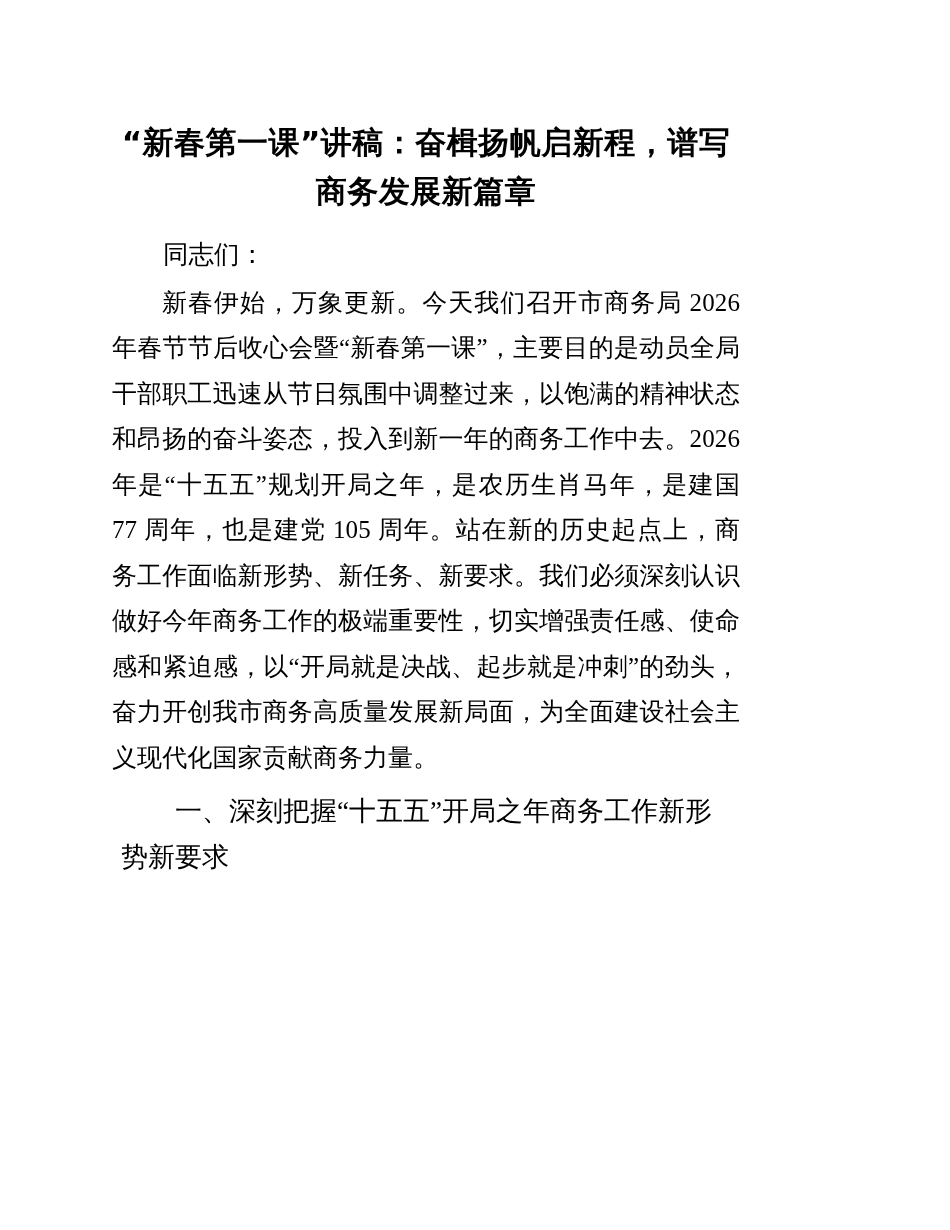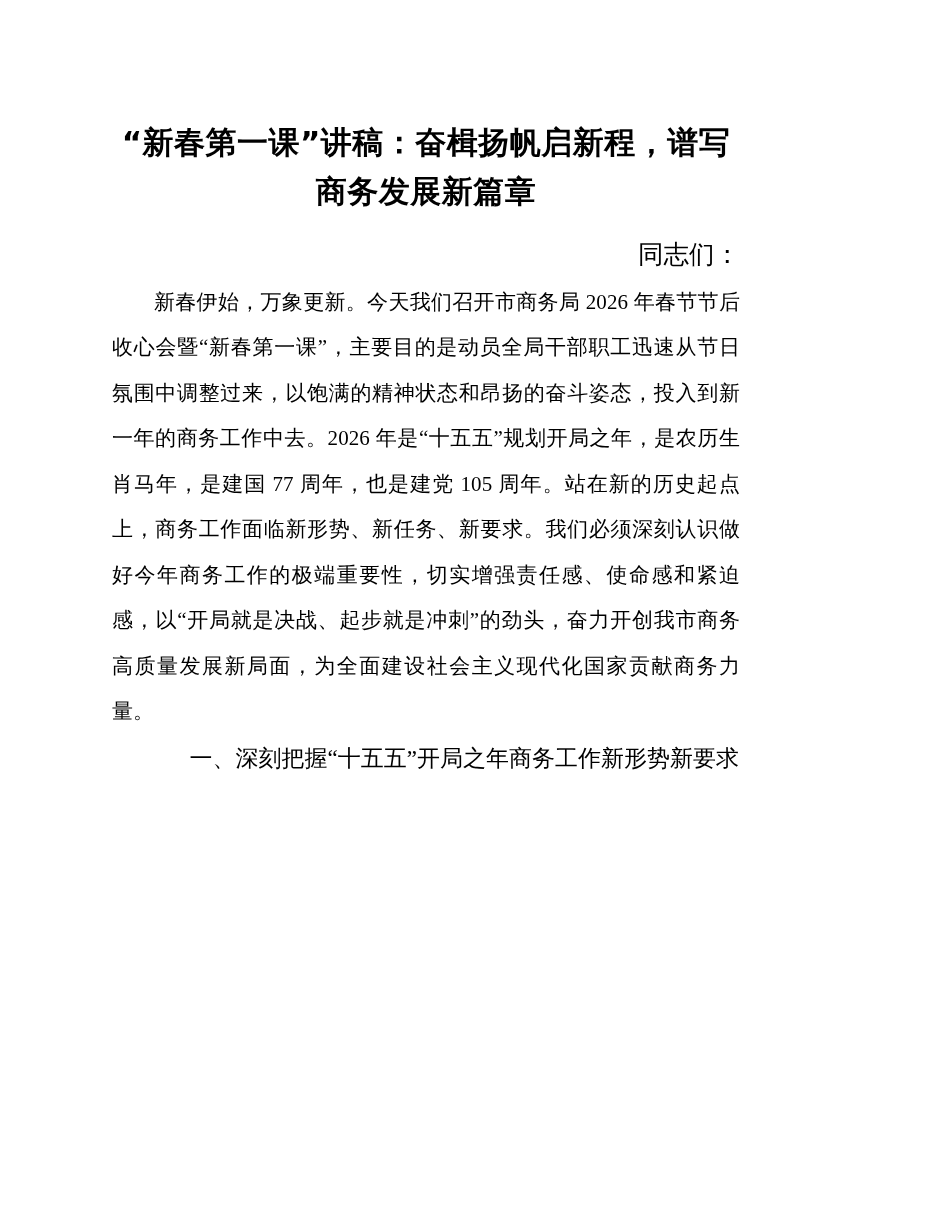--- a/index.html
+++ b/index.html
@@ -25,41 +25,39 @@
     font-family: "DejaVu Sans", "Liberation Sans", sans-serif;
     font-weight: bold;
     font-size: 31px;
     line-height: 49px;
     text-align: center;
     letter-spacing: 0.5px;
     margin: 0 0 16px 0;
     padding: 0 4px;
   }
   .para {
-    font-size: 21px;
+    font-size: 25px;
     line-height: 45.5px;
     text-align: justify;
     text-justify: inter-ideograph;
     text-indent: 2em;
     margin: 0;
     letter-spacing: 0.1px;
   }
   .salutation {
     text-indent: 2em;
     font-size: 25.5px;
     line-height: 45.5px;
     margin: 0 0 2px 0;
-    text-align: right;
   }
   .heading-1 {
-    font-size: 23px;
+    font-size: 27px;
     line-height: 45.5px;
     text-indent: 2em;
-    margin: 1px;
-    text-align: right;
+    margin: 9px;
   }
   .clip {
     overflow: hidden;
     height: 1000px;
   }
 </style>
 </head>
 <body>
 
 <div class="page">

